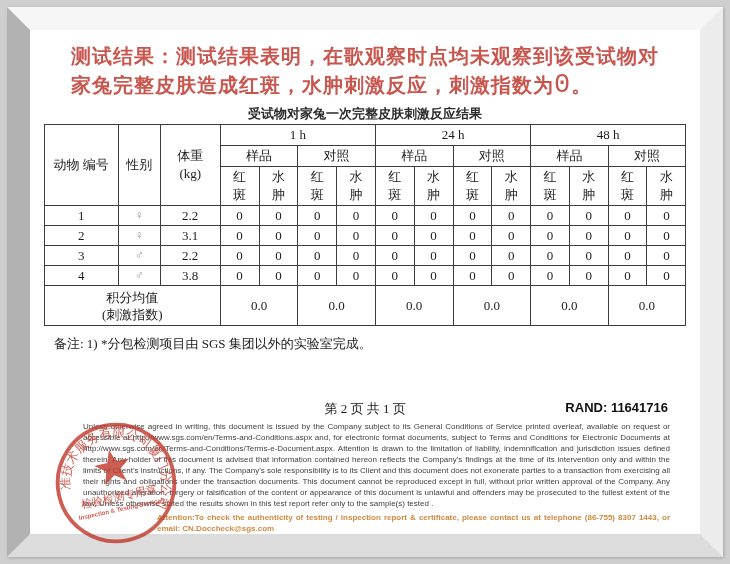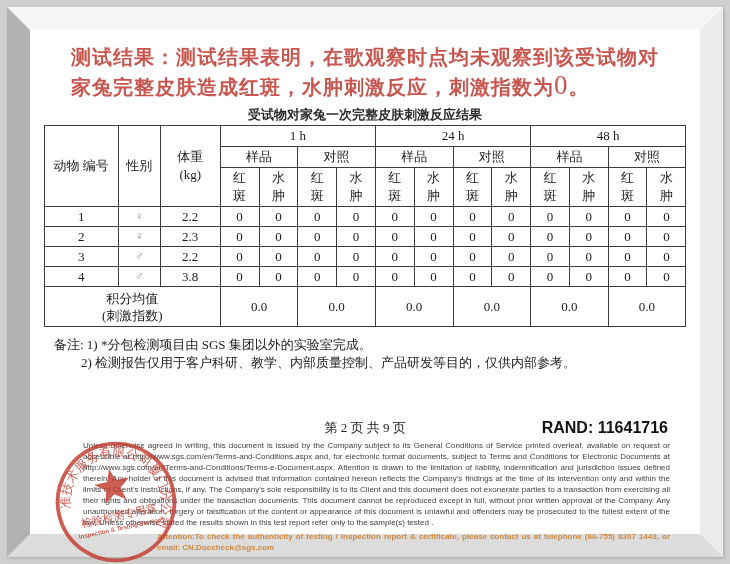--- a/index.html
+++ b/index.html
@@ -15,21 +15,21 @@
     background:#ffffff;
     box-shadow: inset 1px 1px 4px rgba(0,0,0,.18), 1px 1px 3px rgba(0,0,0,.2);
   }
   .content { width:100%; height:100%; background:#fff; padding:11px 0 0 0; position:relative; }
 
   
   .result {
     margin:2px auto 4px auto; width:588px;
     font-size:20px; line-height:29px; letter-spacing:1px;
     color:#c8564e; font-weight:bold;
-    font-family:Liberation Serif, serif;
+    font-family:Liberation Mono, monospace;
   }
   .result .big-zero { font-size:27px; line-height:27px; font-weight:normal; }
 
   
   .tbl-title {
     text-align:center; font-size:13px; color:#2b2b2b; margin:2px 0 1px 0;
     font-family:"Liberation Serif", serif; font-weight:bold;
   }
   table.results {
     border-collapse:collapse; table-layout:fixed;
@@ -53,21 +53,21 @@
   }
   .notes .n2 { padding-left:27px; }
 
   
   .pageline { position:relative; margin-top:47px; height:16px; font-size:13px; }
   .pageline .pagenum {
     position:absolute; left:0; right:0; text-align:center;
     font-family:"Liberation Serif", serif; color:#222;
   }
   .pageline .rand {
-    position:absolute; right:32px; color:#111; font-size:16px;
+    position:absolute; right:32px; color:#111; font-size:13px;
     font-family:"Liberation Sans", sans-serif; font-weight:bold;
   }
 
   
   .bottom { position:relative; margin-top:5px; }
   .disclaimer {
     margin:0 30px 0 53px; font-size:8px; line-height:11px;
     text-align:justify; color:#3f3f3f;
   }
   .attention {
@@ -158,21 +158,21 @@
           <td>0</td>
           <td>0</td>
           <td>0</td>
           <td>0</td>
           <td>0</td>
           <td>0</td>
         </tr>
         <tr class="datarow">
           <td>2</td>
           <td class="sex">♀</td>
-          <td>2.3</td>
+          <td>3.1</td>
           <td>0</td>
           <td>0</td>
           <td>0</td>
           <td>0</td>
           <td>0</td>
           <td>0</td>
           <td>0</td>
           <td>0</td>
           <td>0</td>
           <td>0</td>
@@ -221,25 +221,24 @@
           <td colspan="2">0.0</td>
           <td colspan="2">0.0</td>
           <td colspan="2">0.0</td>
           <td colspan="2">0.0</td>
         </tr>
       </tbody>
     </table>
 
     <div class="notes">
       <div class="n1">备注: 1) *分包检测项目由 SGS 集团以外的实验室完成。</div>
-      <div class="n2">2) 检测报告仅用于客户科研、教学、内部质量控制、产品研发等目的，仅供内部参考。</div>
     </div>
 
     <div class="pageline">
-      <span class="pagenum">第 2 页 共 9 页</span>
+      <span class="pagenum">第 2 页 共 1 页</span>
       <span class="rand"><span>RAND:</span> <span>11641716</span></span>
     </div>
 
     <div class="bottom">
       <svg class="stamp" viewBox="0 0 120 120">
         <defs>
           <path id="ringpath" d="M 60,60 m -42,0 a 42,42 0 1,1 84,0 a 42,42 0 1,1 -84,0"></path>
         </defs>
         <circle cx="60" cy="60" r="53" fill="none" stroke="#c23b2e" stroke-width="3.5"></circle>
         <text font-size="11.5" fill="#c23b2e" font-family="Liberation Serif, serif">

